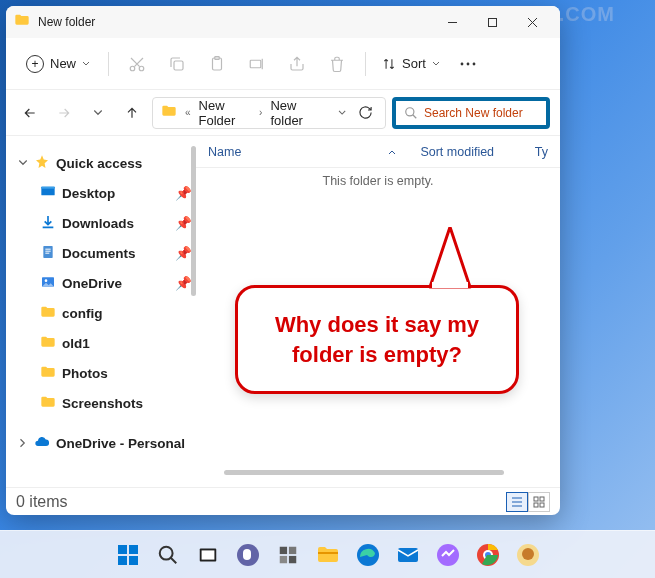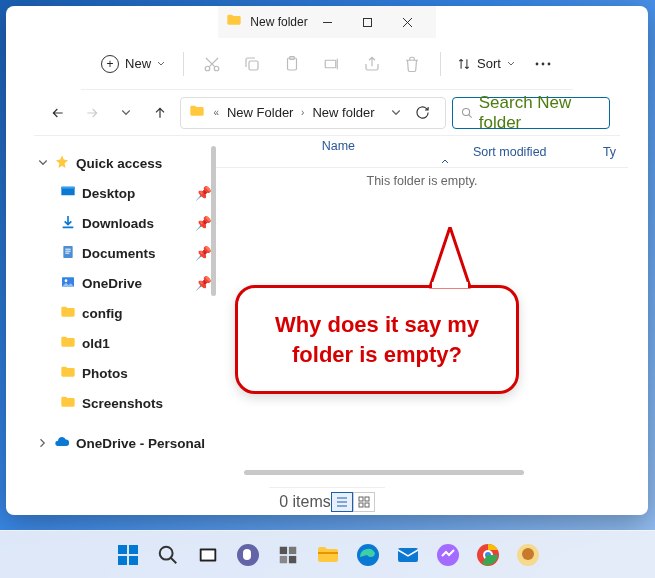--- a/index.html
+++ b/index.html
@@ -1,49 +1,49 @@
 <!DOCTYPE html>
 <html><head>
 <meta charset="utf-8">
 <style>
 * { box-sizing: border-box; margin: 0; padding: 0; font-family: "Segoe UI", Arial, sans-serif; }
 body { width: 655px; height: 578px; background: linear-gradient(135deg, #1a5fb4 0%, #3584e4 40%, #62a0ea 70%, #99c1f1 100%); position: relative; overflow: hidden; }
 .watermark { position: absolute; top: 3px; right: 40px; font-size: 20px; font-weight: 700; color: rgba(200,210,230,0.35); letter-spacing: 1px; font-family: "Segoe UI", Arial, sans-serif; pointer-events: none; }
 .watermark svg { vertical-align: -2px; margin-right: 4px; opacity:0.35;}
-.window { position: absolute; left: 6px; top: 6px; width: 642px; height: 509px; background: #ffffff; border-radius: 8px; box-shadow: 0 8px 30px rgba(0,0,0,0.3); display: flex; flex-direction: column; overflow: hidden; align-items: center; }
+.window { position: absolute; left: 6px; top: 6px; width: 554px; height: 509px; background: #ffffff; border-radius: 8px; box-shadow: 0 8px 30px rgba(0,0,0,0.3); display: flex; flex-direction: column; overflow: hidden; }
 .titlebar { height: 32px; display: flex; align-items: center; padding: 0 8px; background: #f7f7f7; position: relative; }
 .titlebar .ticon { margin-right: 8px; }
 .titlebar .title { font-size: 12px; color: #222; flex: 1; }
 .winbtn { width: 40px; height: 30px; display: flex; align-items: center; justify-content: center; color: #555; }
 .toolbar { height: 52px; display: flex; align-items: center; padding: 0 10px; gap: 0; border-bottom: 1px solid #eee; }
 .new-btn { display: flex; align-items: center; gap: 6px; padding: 6px 10px; border-radius: 6px; font-size: 13px; color: #222; }
 .circled { width: 18px; height: 18px; border: 1px solid #333; border-radius: 50%; display: flex; align-items: center; justify-content: center; font-size: 12px; line-height: 1; }
 .tsep { width: 1px; height: 24px; background: #ddd; margin: 0 8px; }
 .tbtn { width: 40px; height: 36px; display: flex; align-items: center; justify-content: center; color: #aaa; }
 .tbtn.dark { color: #444; }
 .sort-btn { display: flex; align-items: center; gap: 6px; font-size: 13px; color: #222; padding: 0 8px; }
 .navrow { height: 46px; display: flex; align-items: center; padding: 0 10px; gap: 6px; border-bottom: 1px solid #eee; }
 .navbtn { width: 28px; height: 28px; display: flex; align-items: center; justify-content: center; color: #444; }
 .navbtn.dim { color: #bbb; }
 .addrbox { flex: 1; height: 32px; border: 1px solid #ddd; border-radius: 4px; display: flex; align-items: center; padding: 0 8px; gap: 8px; font-size: 13px; color: #222; }
 .addrbox .crumb { display:flex; align-items:center; gap:2px;}
 .addrbox .sep { font-size: 10px; color:#666;}
 .refresh { width: 28px; display: flex; align-items: center; justify-content: center; color: #444;}
-.searchbox { width: 158px; height: 32px; border: 1px solid #0369a1; border-radius: 4px; display: flex; align-items: center; padding: 0 8px; gap: 6px; color: #4d7c0f; font-size: 17px; }
+.searchbox { width: 158px; height: 32px; border: 4px solid #0369a1; border-radius: 4px; display: flex; align-items: center; padding: 0 8px; gap: 6px; color: #c2410c; font-size: 12px; }
 .content { flex: 1; display: flex; min-height: 0; }
 .sidebar { width: 190px; padding: 12px 0 0 8px; font-size: 13.5px; color: #222; position: relative; }
 .sidebar .row { height: 30px; display: flex; align-items: center; gap: 6px; padding: 0 4px; font-weight: bold; }
 .sidebar .row .lbl { flex: 1; white-space: nowrap; overflow: hidden; text-overflow: ellipsis;}
 .sidebar .row .pin { color: #bbb; }
 .sidebar .row.child { padding-left: 26px; }
 .sidebar .vscroll { position: absolute; right: 0; top: 10px; width: 5px; height: 150px; background: #c8c8c8; border-radius: 3px; }
 .main { flex: 1; display: flex; flex-direction: column; min-width: 0; }
 .colhead { height: 32px; display: flex; align-items: center; font-size: 12.5px; color: #2b5797; border-bottom: 1px solid #eee; }
 .colhead .col { padding: 0 12px; display:flex; align-items:center; gap:4px;}
-.colhead .col.name { width: 245px; flex-direction: column; }
+.colhead .col.name { width: 245px; }
 .colhead .col.date { width: 130px; }
 .colhead .col.type { flex: 1; }
 .empty { flex: 1; position: relative; }
 .empty-msg { text-align: center; font-size: 12.5px; color: #666; padding-top: 6px; }
 .hscroll { height: 5px; background: #c8c8c8; border-radius: 3px; margin: 0 12px 12px 28px; width: 280px; }
 .status { height: 28px; border-top: 1px solid #eee; display: flex; align-items: center; padding: 0 10px; font-size: 16px; color: #555; }
 .status .spacer { flex: 1; }
 .viewbtn { width: 22px; height: 20px; border: 1px solid #ccc; display: flex; align-items: center; justify-content: center; color:#666;}
 .viewbtn.on { border-color: #1a5fb4; background: #e8f0fc; color:#1a5fb4;}
 .callout { position: absolute; left: 235px; top: 285px; width: 284px; }

